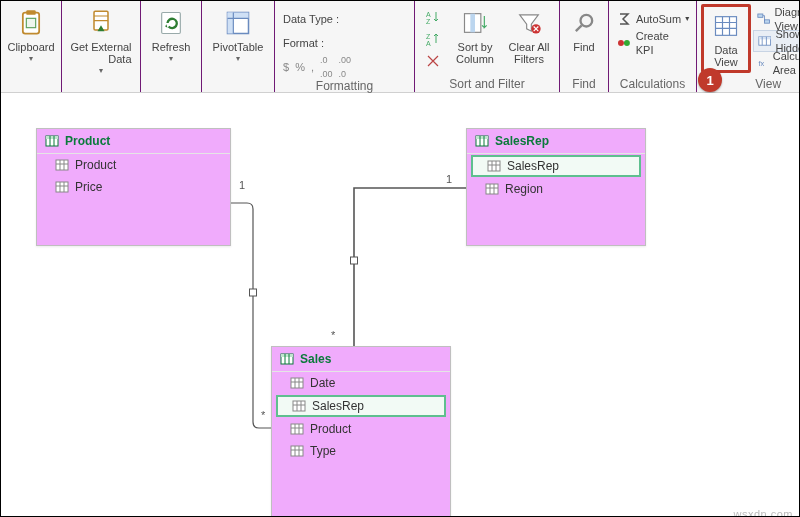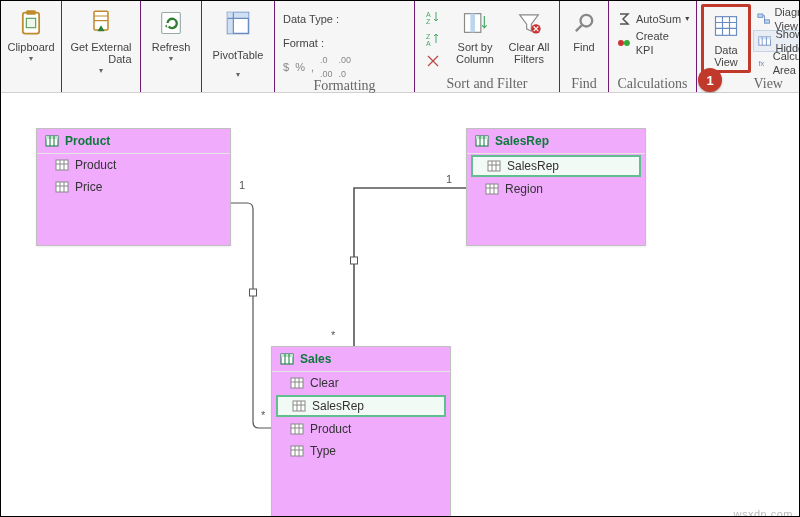--- a/index.html
+++ b/index.html
@@ -24,26 +24,26 @@
   .rgroup {
     display: flex;
     flex-direction: column;
     align-items: center;
     justify-content: space-between;
     padding: 3px 4px 2px 4px;
     border-right: 1px solid #701a75;
     height: 100%;
   }
   .rgroup .items { display: flex; gap: 2px; align-items: flex-start; flex: 1; }
-  .rgroup .glabel { font-size: 14px; color: #666; padding-top: 2px; height: 14px; line-height: 12px; font-family: Liberation Serif, serif; }
+  .rgroup .glabel { font-size: 12px; color: #666; padding-top: 2px; height: 14px; line-height: 12px; }
   .rbtn-large {
     display: flex; flex-direction: column; align-items: center; justify-content: flex-start;
     width: 52px; padding: 2px 2px; cursor: default; text-align: center; line-height: 12px;
   }
-  .rbtn-large.w60 { width: 64px; gap: 8px; }
+  .rbtn-large.w60 { width: 64px; }
   .rbtn-large.w70 { width: 70px; text-align: right; }
   .rbtn-large .ic { width: 28px; height: 28px; margin: 3px 0 4px 0; display:flex;align-items:center;justify-content:center; }
   .rbtn-large .lbl { font-size: 11px; color: #444; }
   .rbtn-large .dd { font-size: 8px; color: #666; }
   .rbtn-small {
     display: flex; align-items: center; gap: 4px; padding: 2px 4px; height: 22px; line-height: 14px;
     font-size: 11px; color: #444;
   }
   .vstack { display:flex; flex-direction:column; align-items:flex-start; justify-content:flex-start; padding-top:4px;}
   .highlight-box {
@@ -422,21 +422,21 @@
         </span>
       <span>Sales</span>
     </div>
     <div class="field">
       <span class="tbl-ico">
           <svg viewBox="0 0 14 14">
             <rect x="1" y="2" width="12" height="10" fill="#fff" stroke="#888"></rect>
             <path d="M5 2v10M9 2v10M1 6h12" stroke="#888"></path>
           </svg>
         </span>
-      <span>Clear</span>
+      <span>Date</span>
     </div>
     <div class="field selected">
       <span class="tbl-ico">
           <svg viewBox="0 0 14 14">
             <rect x="1" y="2" width="12" height="10" fill="#fff" stroke="#888"></rect>
             <path d="M5 2v10M9 2v10M1 6h12" stroke="#888"></path>
           </svg>
         </span>
       <span>SalesRep</span>
     </div>

